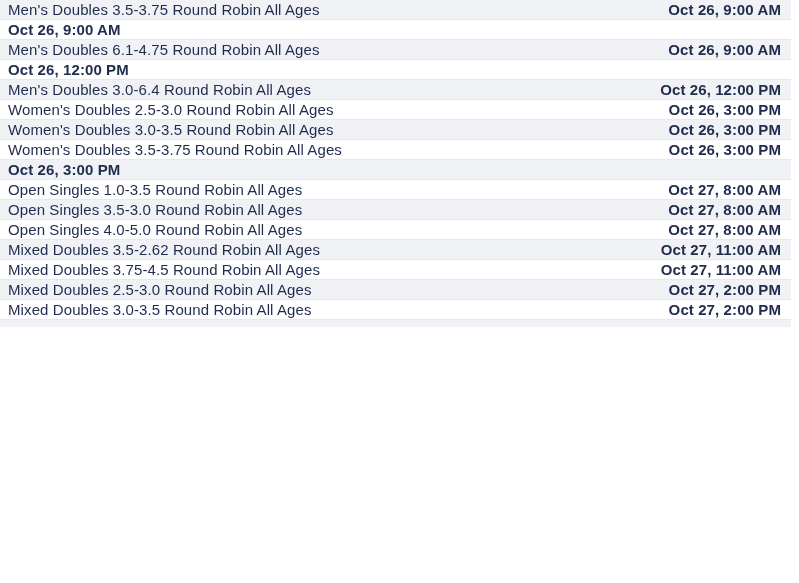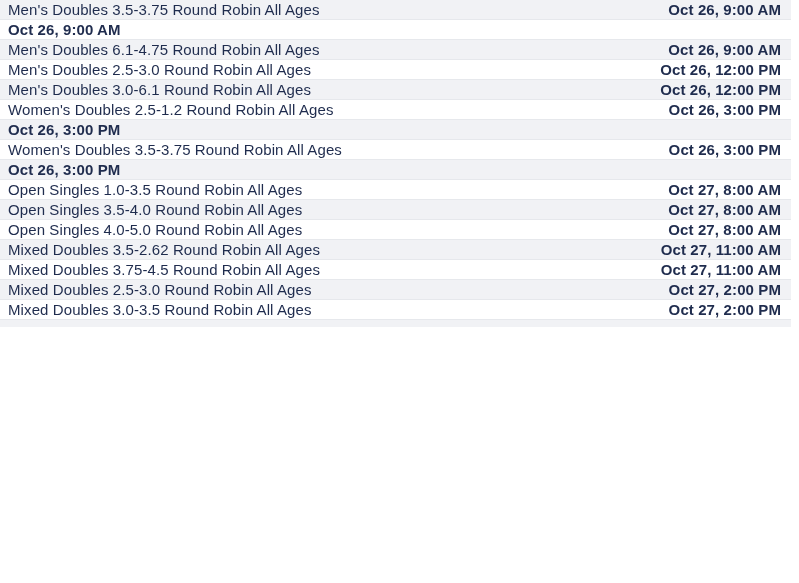--- a/index.html
+++ b/index.html
@@ -61,54 +61,54 @@
     <div class="row">
       <span class="event-datetime">Oct 26, 9:00 AM</span>
     </div>
 
     <div class="row alt">
       <span class="event-name">Men's Doubles 6.1-4.75 Round Robin All Ages</span>
       <span class="event-datetime">Oct 26, 9:00 AM</span>
     </div>
 
     <div class="row">
-      <span class="event-name">Men's Doubles 2.5-3.0 Round Robin All Ages</span>
       <span class="event-datetime">Oct 26, 12:00 PM</span>
     </div>
 
     <div class="row alt">
-      <span class="event-name">Men's Doubles 3.0-6.1 Round Robin All Ages</span>
+      <span class="event-name">Men's Doubles 3.0-6.4 Round Robin All Ages</span>
       <span class="event-datetime">Oct 26, 12:00 PM</span>
     </div>
 
     <div class="row">
-      <span class="event-name">Women's Doubles 2.5-1.2 Round Robin All Ages</span>
+      <span class="event-name">Women's Doubles 2.5-3.0 Round Robin All Ages</span>
       <span class="event-datetime">Oct 26, 3:00 PM</span>
     </div>
 
     <div class="row alt">
+      <span class="event-name">Women's Doubles 3.0-3.5 Round Robin All Ages</span>
       <span class="event-datetime">Oct 26, 3:00 PM</span>
     </div>
 
     <div class="row">
       <span class="event-name">Women's Doubles 3.5-3.75 Round Robin All Ages</span>
       <span class="event-datetime">Oct 26, 3:00 PM</span>
     </div>
 
     <div class="row alt">
       <span class="event-datetime">Oct 26, 3:00 PM</span>
     </div>
 
     <div class="row">
       <span class="event-name">Open Singles 1.0-3.5 Round Robin All Ages</span>
       <span class="event-datetime">Oct 27, 8:00 AM</span>
     </div>
 
     <div class="row alt">
-      <span class="event-name">Open Singles 3.5-4.0 Round Robin All Ages</span>
+      <span class="event-name">Open Singles 3.5-3.0 Round Robin All Ages</span>
       <span class="event-datetime">Oct 27, 8:00 AM</span>
     </div>
 
     <div class="row">
       <span class="event-name">Open Singles 4.0-5.0 Round Robin All Ages</span>
       <span class="event-datetime">Oct 27, 8:00 AM</span>
     </div>
 
     <div class="row alt">
       <span class="event-name">Mixed Doubles 3.5-2.62 Round Robin All Ages</span>

